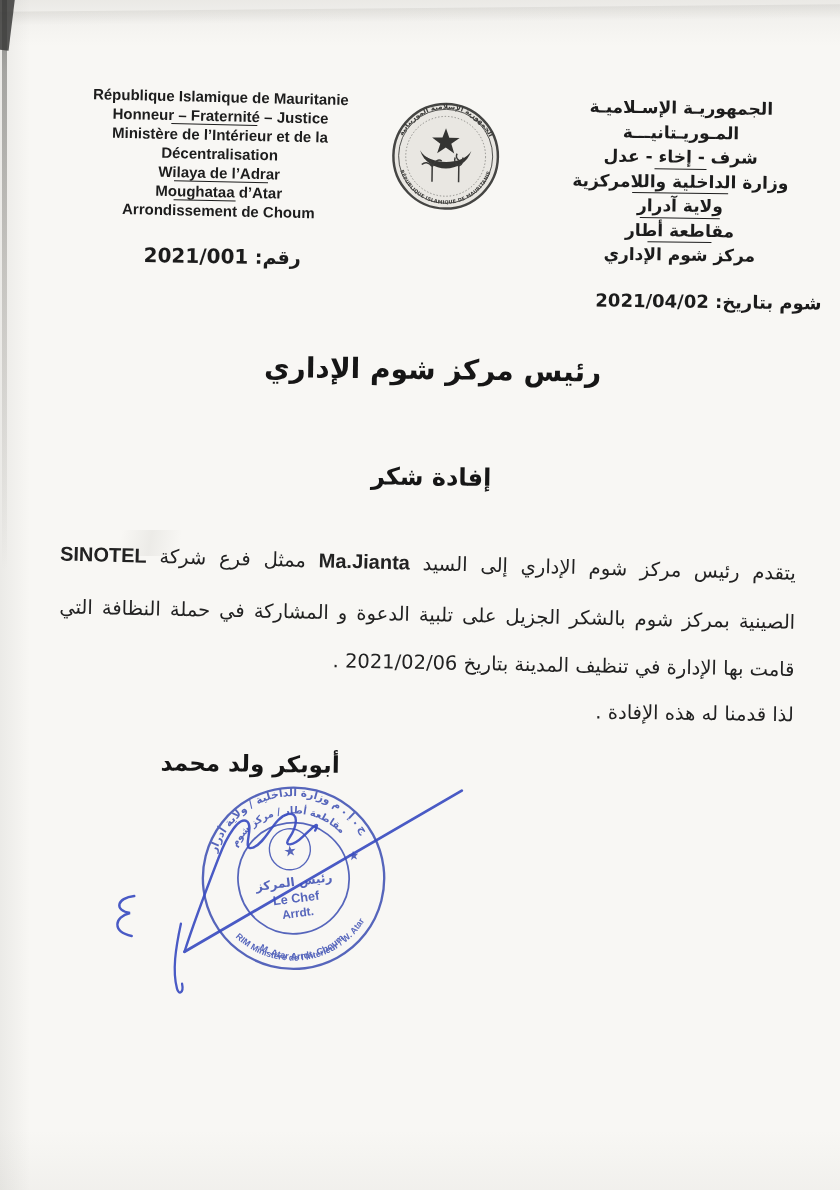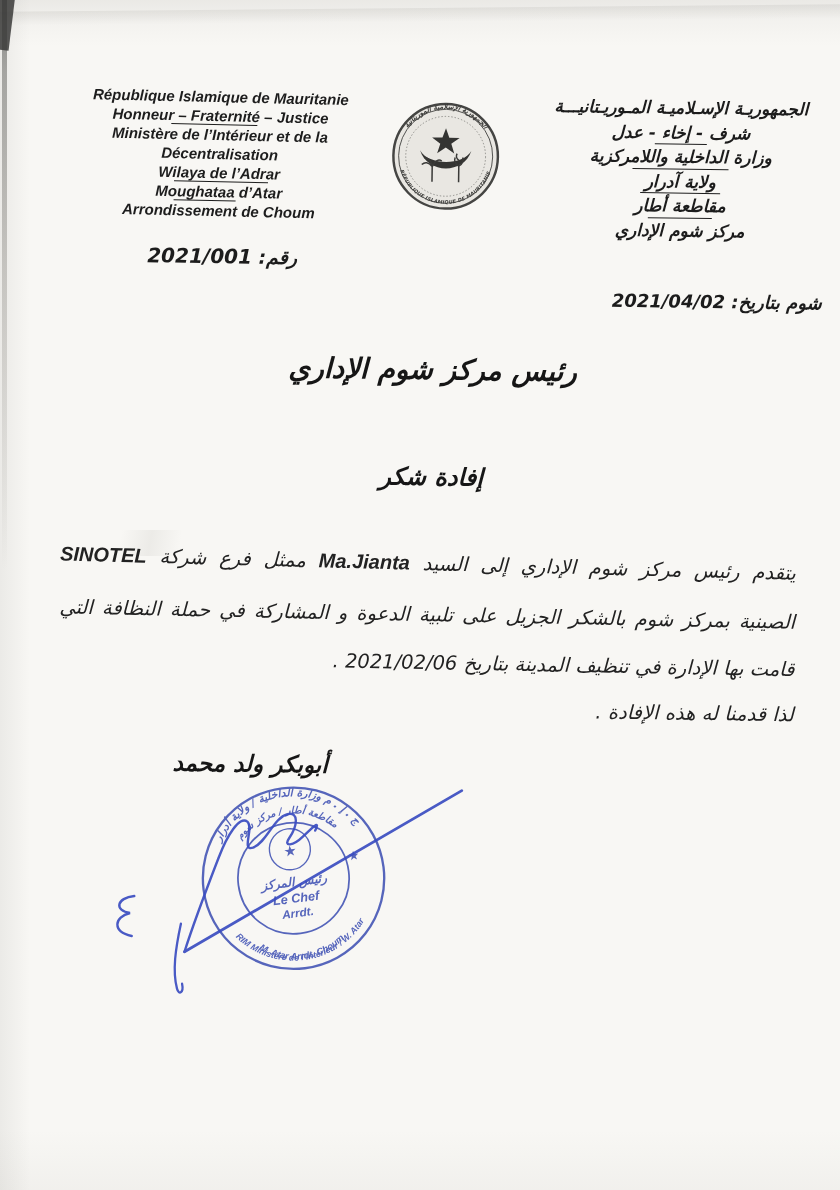--- a/index.html
+++ b/index.html
@@ -9,21 +9,20 @@
     font-family:"DejaVu Sans","Liberation Sans",sans-serif;
     -webkit-font-smoothing:antialiased;
   }
   .page{
     position:relative;width:840px;height:1190px;
     background:
       linear-gradient(180deg, rgba(150,148,142,.14) 0px, rgba(150,148,142,.05) 22px, rgba(0,0,0,0) 46px),
       linear-gradient(90deg, rgba(120,120,115,.10) 0px, rgba(0,0,0,0) 30px),
       linear-gradient(0deg, rgba(160,158,150,.08) 0, rgba(0,0,0,0) 60px),
       #f8f7f4;
-    font-style: italic;
   }
   
   .edge-strip{position:absolute;left:2px;top:0;width:5px;height:600px;
     background:linear-gradient(180deg,#30302e 0%,#6a6a66 12%,#a5a39e 45%,rgba(0,0,0,0) 95%);
     opacity:.55;}
   .corner-mark{position:absolute;left:-4px;top:-6px;width:16px;height:56px;
     background:#3a3a38;transform:rotate(7deg);opacity:.85;}
   .crease-1{position:absolute;left:0;top:530px;width:300px;height:26px;
     background:linear-gradient(100deg,rgba(0,0,0,0) 40%,rgba(130,128,120,.10) 50%,rgba(0,0,0,0) 60%);}
   .crease-2{position:absolute;right:0;top:8px;width:840px;height:14px;

